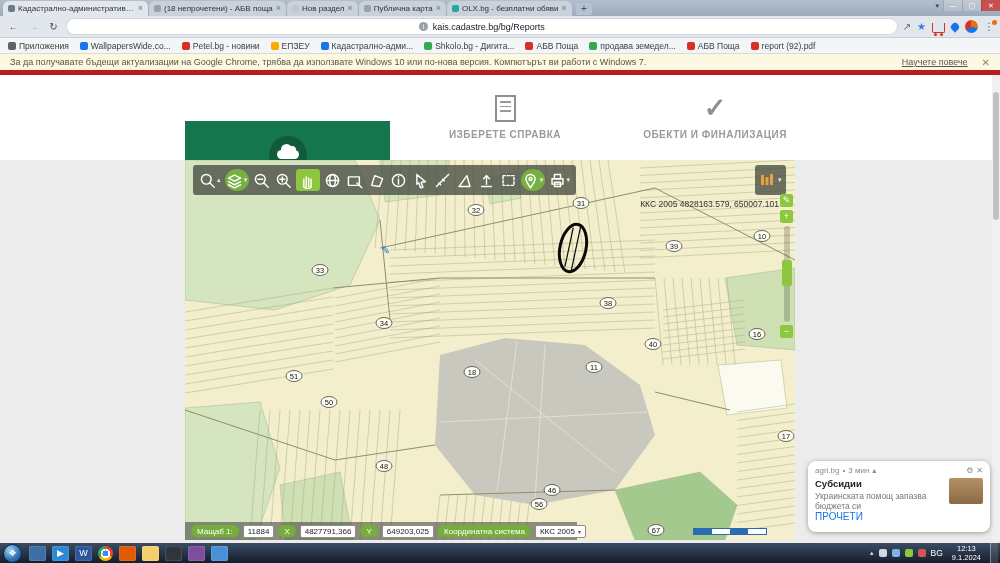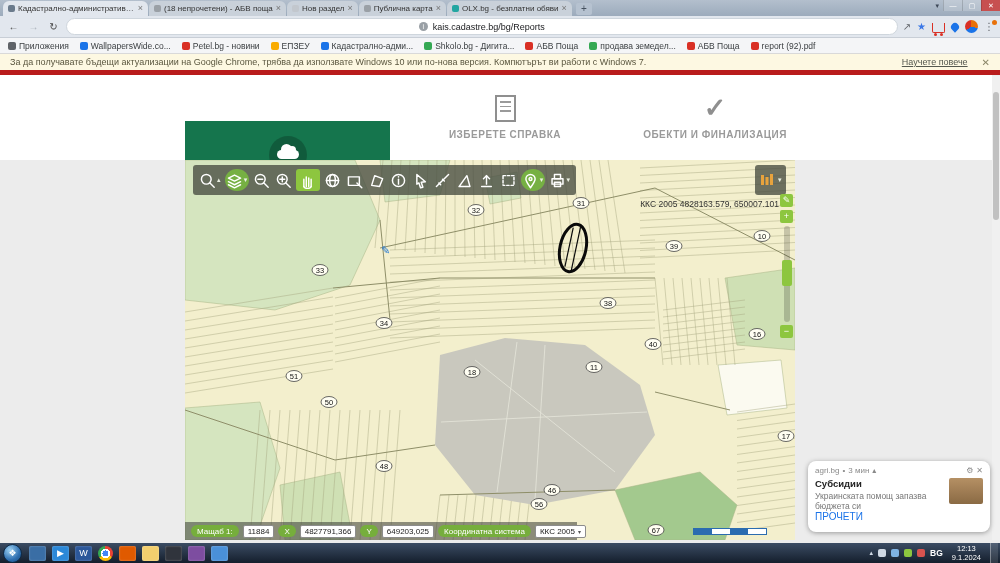--- a/index.html
+++ b/index.html
@@ -95,21 +95,21 @@
   .naction{color:#1a73e8;font-weight:normal;font-size:10px;}
 
   
   .taskbar{position:absolute;left:0;right:0;bottom:0;height:20px;background:linear-gradient(#3b4c63,#141e2c);display:flex;align-items:center;padding-left:3px;box-sizing:border-box;}
   .orb{width:17px;height:17px;border-radius:50%;background:radial-gradient(circle at 35% 30%,#9fd4f5,#2f6fb0 60%,#174a7c);border:1px solid #0d2a47;display:flex;align-items:center;justify-content:center;color:#fff;font-size:9px;margin-right:4px;}
   .ticon{width:17px;height:15px;border-radius:2px;margin:0 3px;display:flex;align-items:center;justify-content:center;color:#fff;font-size:9px;box-shadow:inset 0 0 2px rgba(255,255,255,.4);}
   .ticon.chrome{border-radius:50%;background:radial-gradient(circle at center,#4285f4 0 3px,#fff 3px 4.5px,transparent 4.5px),conic-gradient(#ea4335 0 33%,#fbbc05 0 66%,#34a853 0);box-shadow:none;width:15px;height:15px;}
   .traygap{flex:1;}
   .tray{display:flex;align-items:center;gap:5px;margin-right:2px;}
   .trayic{width:8px;height:8px;border-radius:2px;}
-  .lang{color:#fff;font-size:8.5px;font-weight:bold;}
+  .lang{color:#fff;font-size:8.5px;}
   .clock{color:#fff;font-size:7.5px;text-align:center;line-height:1.25;margin:0 4px;}
   .showdesk{width:7px;height:20px;background:rgba(255,255,255,.12);border-left:1px solid rgba(255,255,255,.35);}
 </style>
 </head>
 <body>
 
 <svg width="0" height="0" style="position:absolute">
   <defs>
     <symbol id="sym-magnifier" viewBox="0 0 14 14">
         <circle cx="6" cy="6" r="4"></circle>

